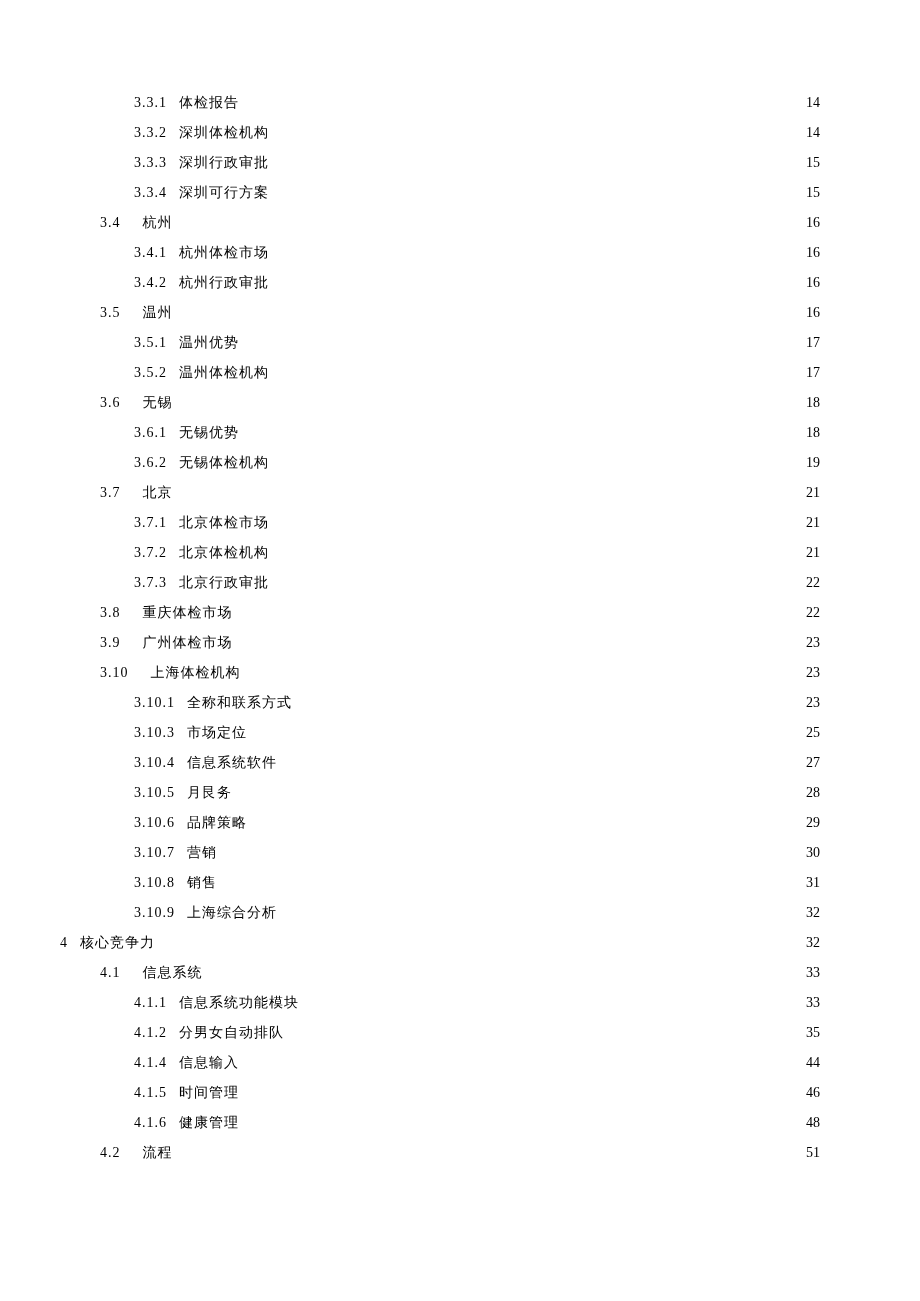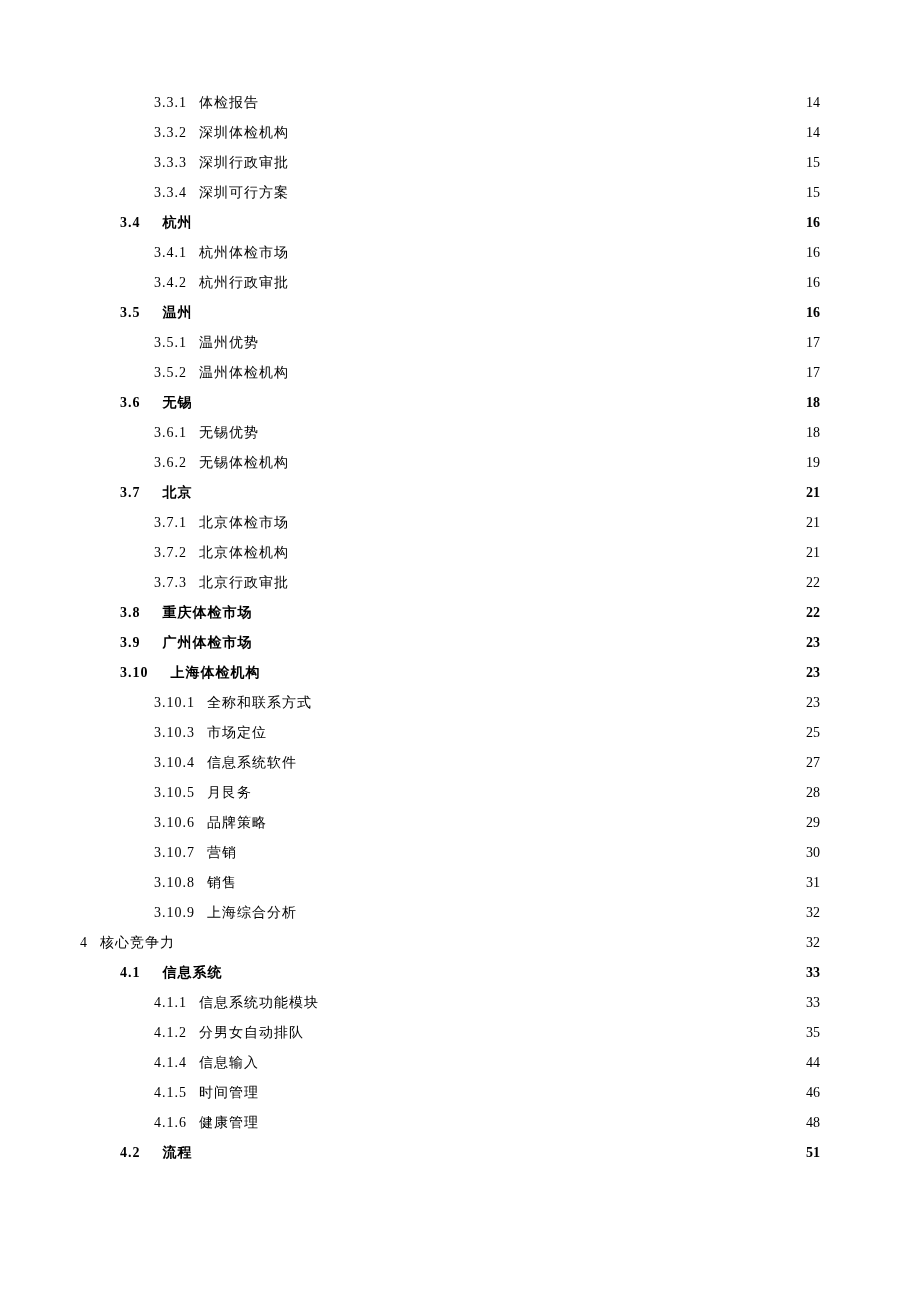--- a/index.html
+++ b/index.html
@@ -7,21 +7,20 @@
     padding: 0;
     background: #fff;
     font-family: "SimSun", "宋体", serif;
     font-size: 14px;
     color: #000;
     width: 920px;
   }
   .page {
     padding: 88px 100px 60px 60px;
     box-sizing: border-box;
-    margin-left: 20px;
   }
   .toc-row {
     display: flex;
     align-items: baseline;
     line-height: 30px;
     white-space: nowrap;
   }
   .toc-num {
     flex: 0 0 auto;
     letter-spacing: 1px;
@@ -46,21 +45,21 @@
     left: 4px;
     right: 0;
     letter-spacing: 2px;
     color: #000;
   }
   .toc-page {
     flex: 0 0 auto;
     padding-left: 4px;
   }
   .indent-1 { padding-left: 0px; }
-  .indent-2 { padding-left: 40px; font-weight: bold; }
+  .indent-2 { padding-left: 40px; }
   .indent-3 { padding-left: 74px; }
 </style>
 </head>
 <body>
 
 <div class="page">
   <div id="toc-container">
       <div class="toc-row indent-3">
         <span class="toc-num">3.3.1</span>
         <span class="toc-title">体检报告</span>

